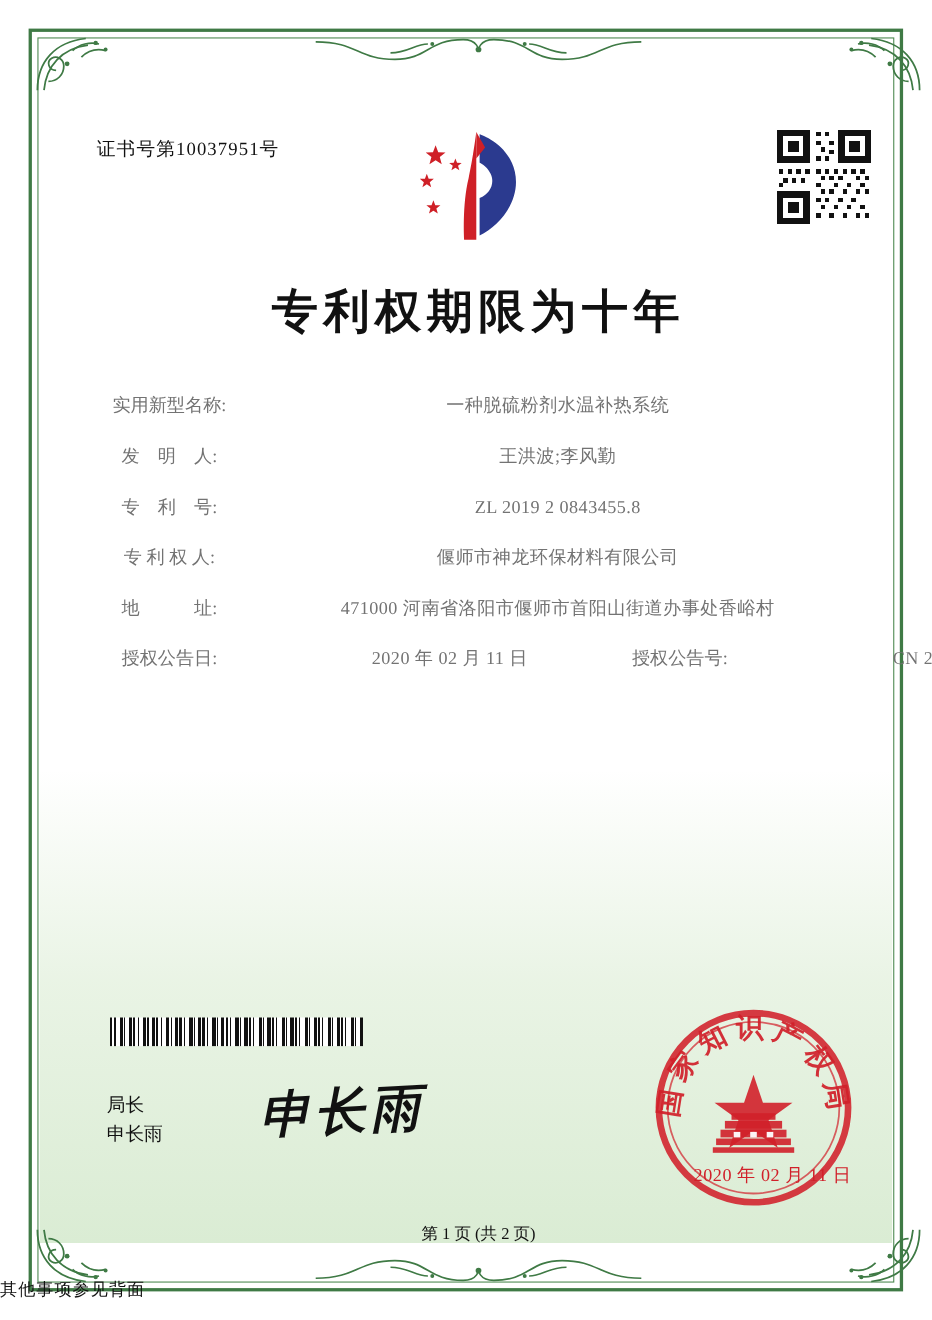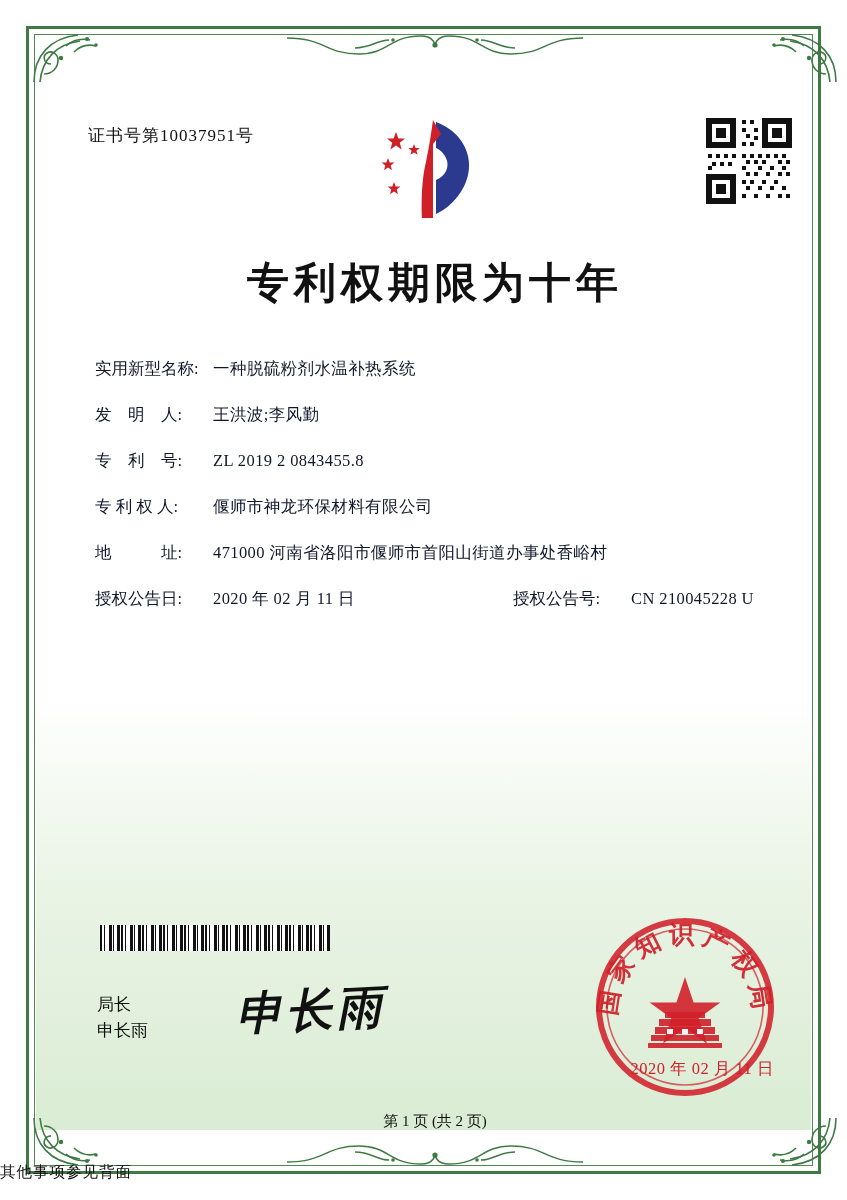--- a/index.html
+++ b/index.html
@@ -110,36 +110,38 @@
     font-family: "Liberation Serif", "DejaVu Serif", serif;
   }
 
   
   .fields {
     position: absolute;
     left: 95px;
     top: 358px;
     width: 660px;
     font-size: 16.5px;
-    color: #0f172a;
+    color: #737373;
+    text-align: center;
   }
   .field-row {
     display: flex;
     align-items: baseline;
     margin-bottom: 24px;
   }
   .f-label {
     width: 118px;
     flex: 0 0 118px;
     letter-spacing: 0px;
     white-space: nowrap;
   }
   .f-value {
     flex: 1 1 auto;
     letter-spacing: 0.4px;
+    margin-left: 46px;
   }
   .field-row.dual .f-value { flex: 0 0 auto; width: 300px; }
   .f-label2 {
     width: 118px;
     flex: 0 0 118px;
     white-space: nowrap;
   }
 
   
   .paras {

